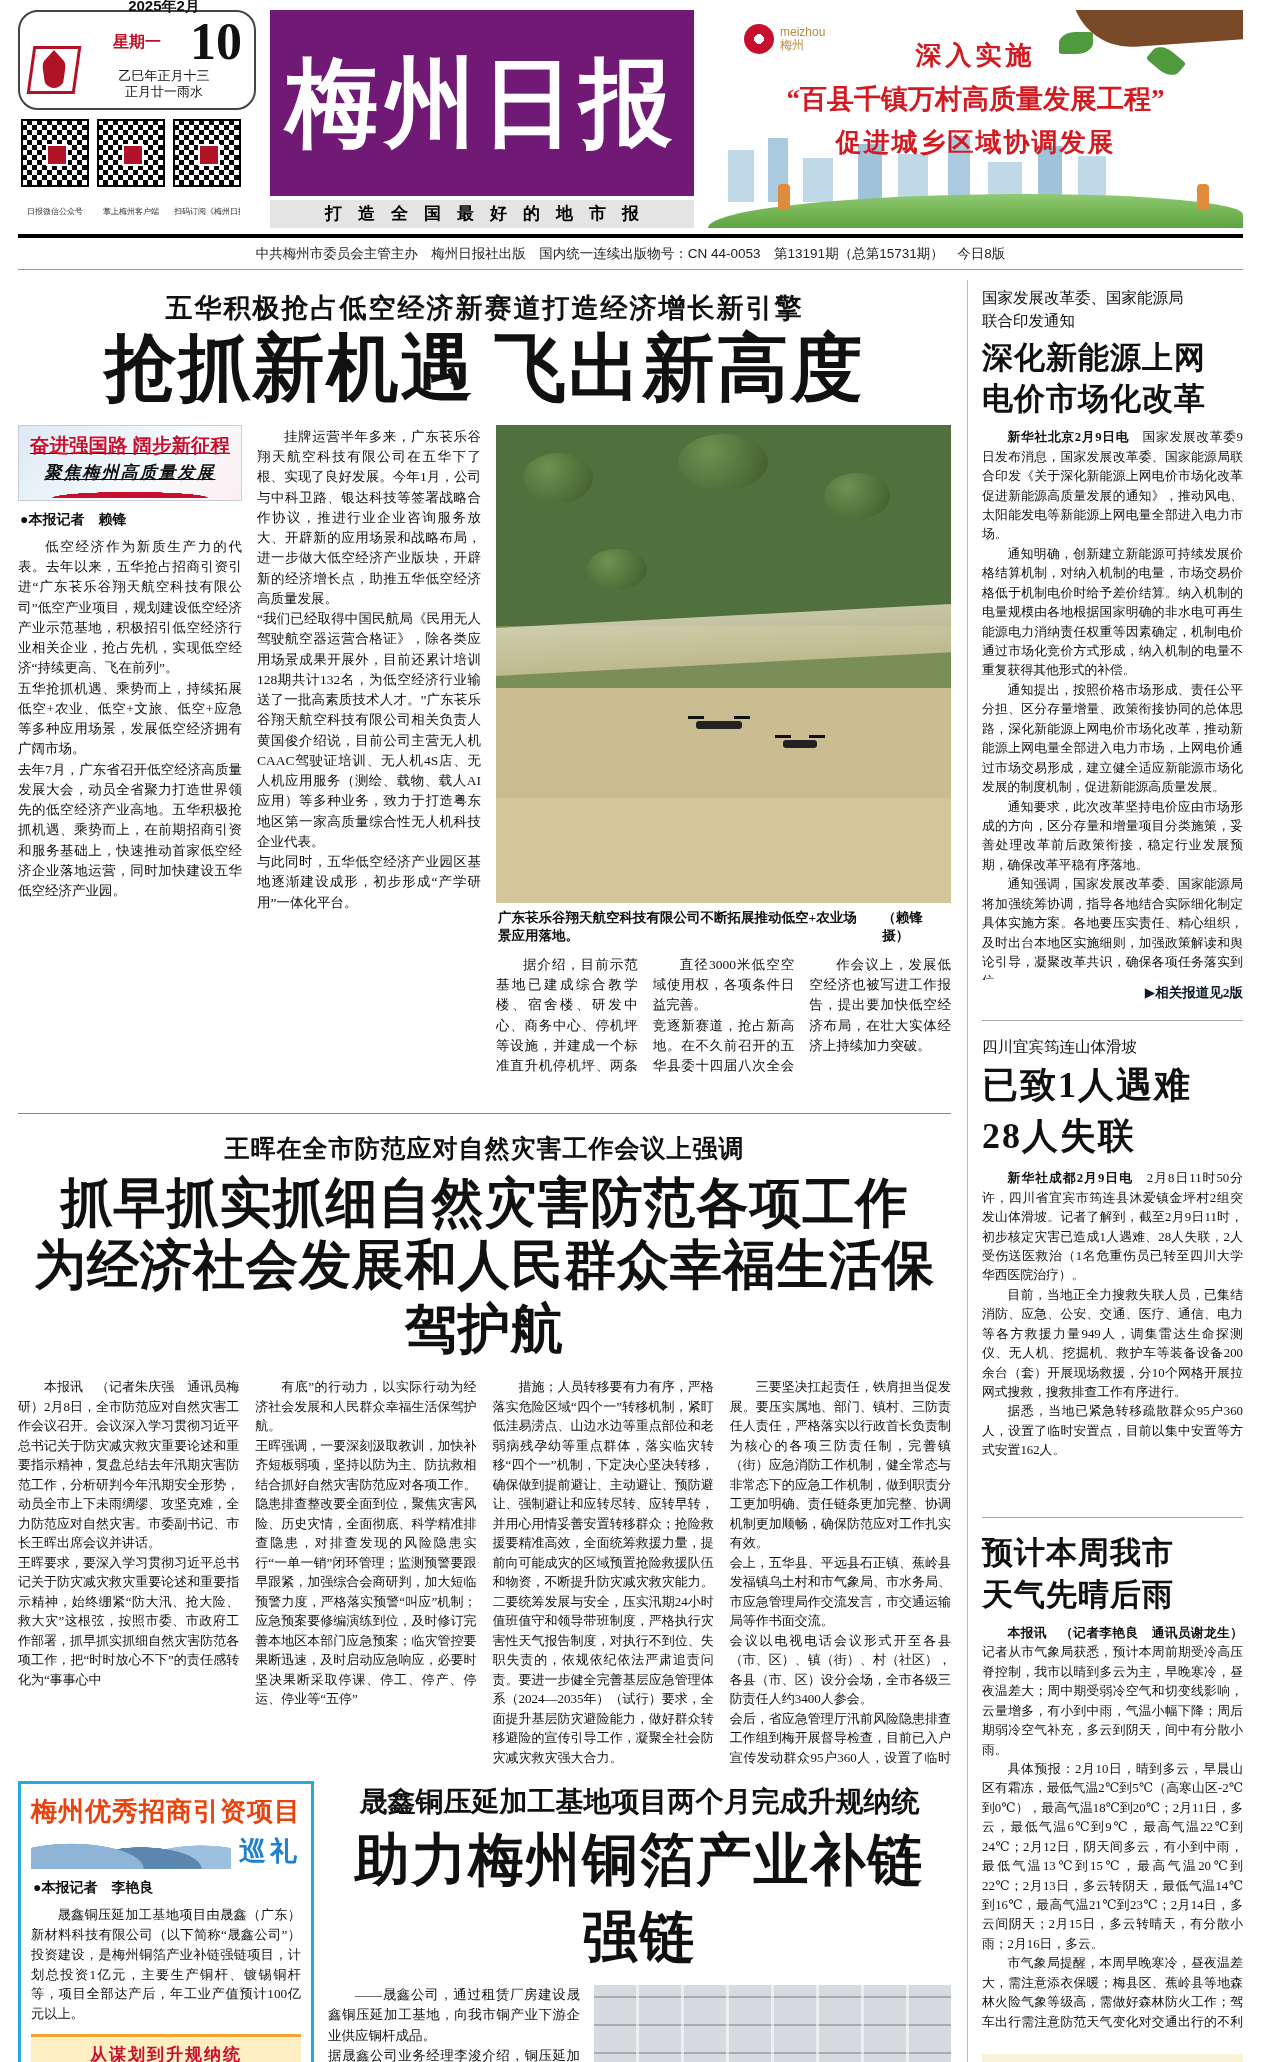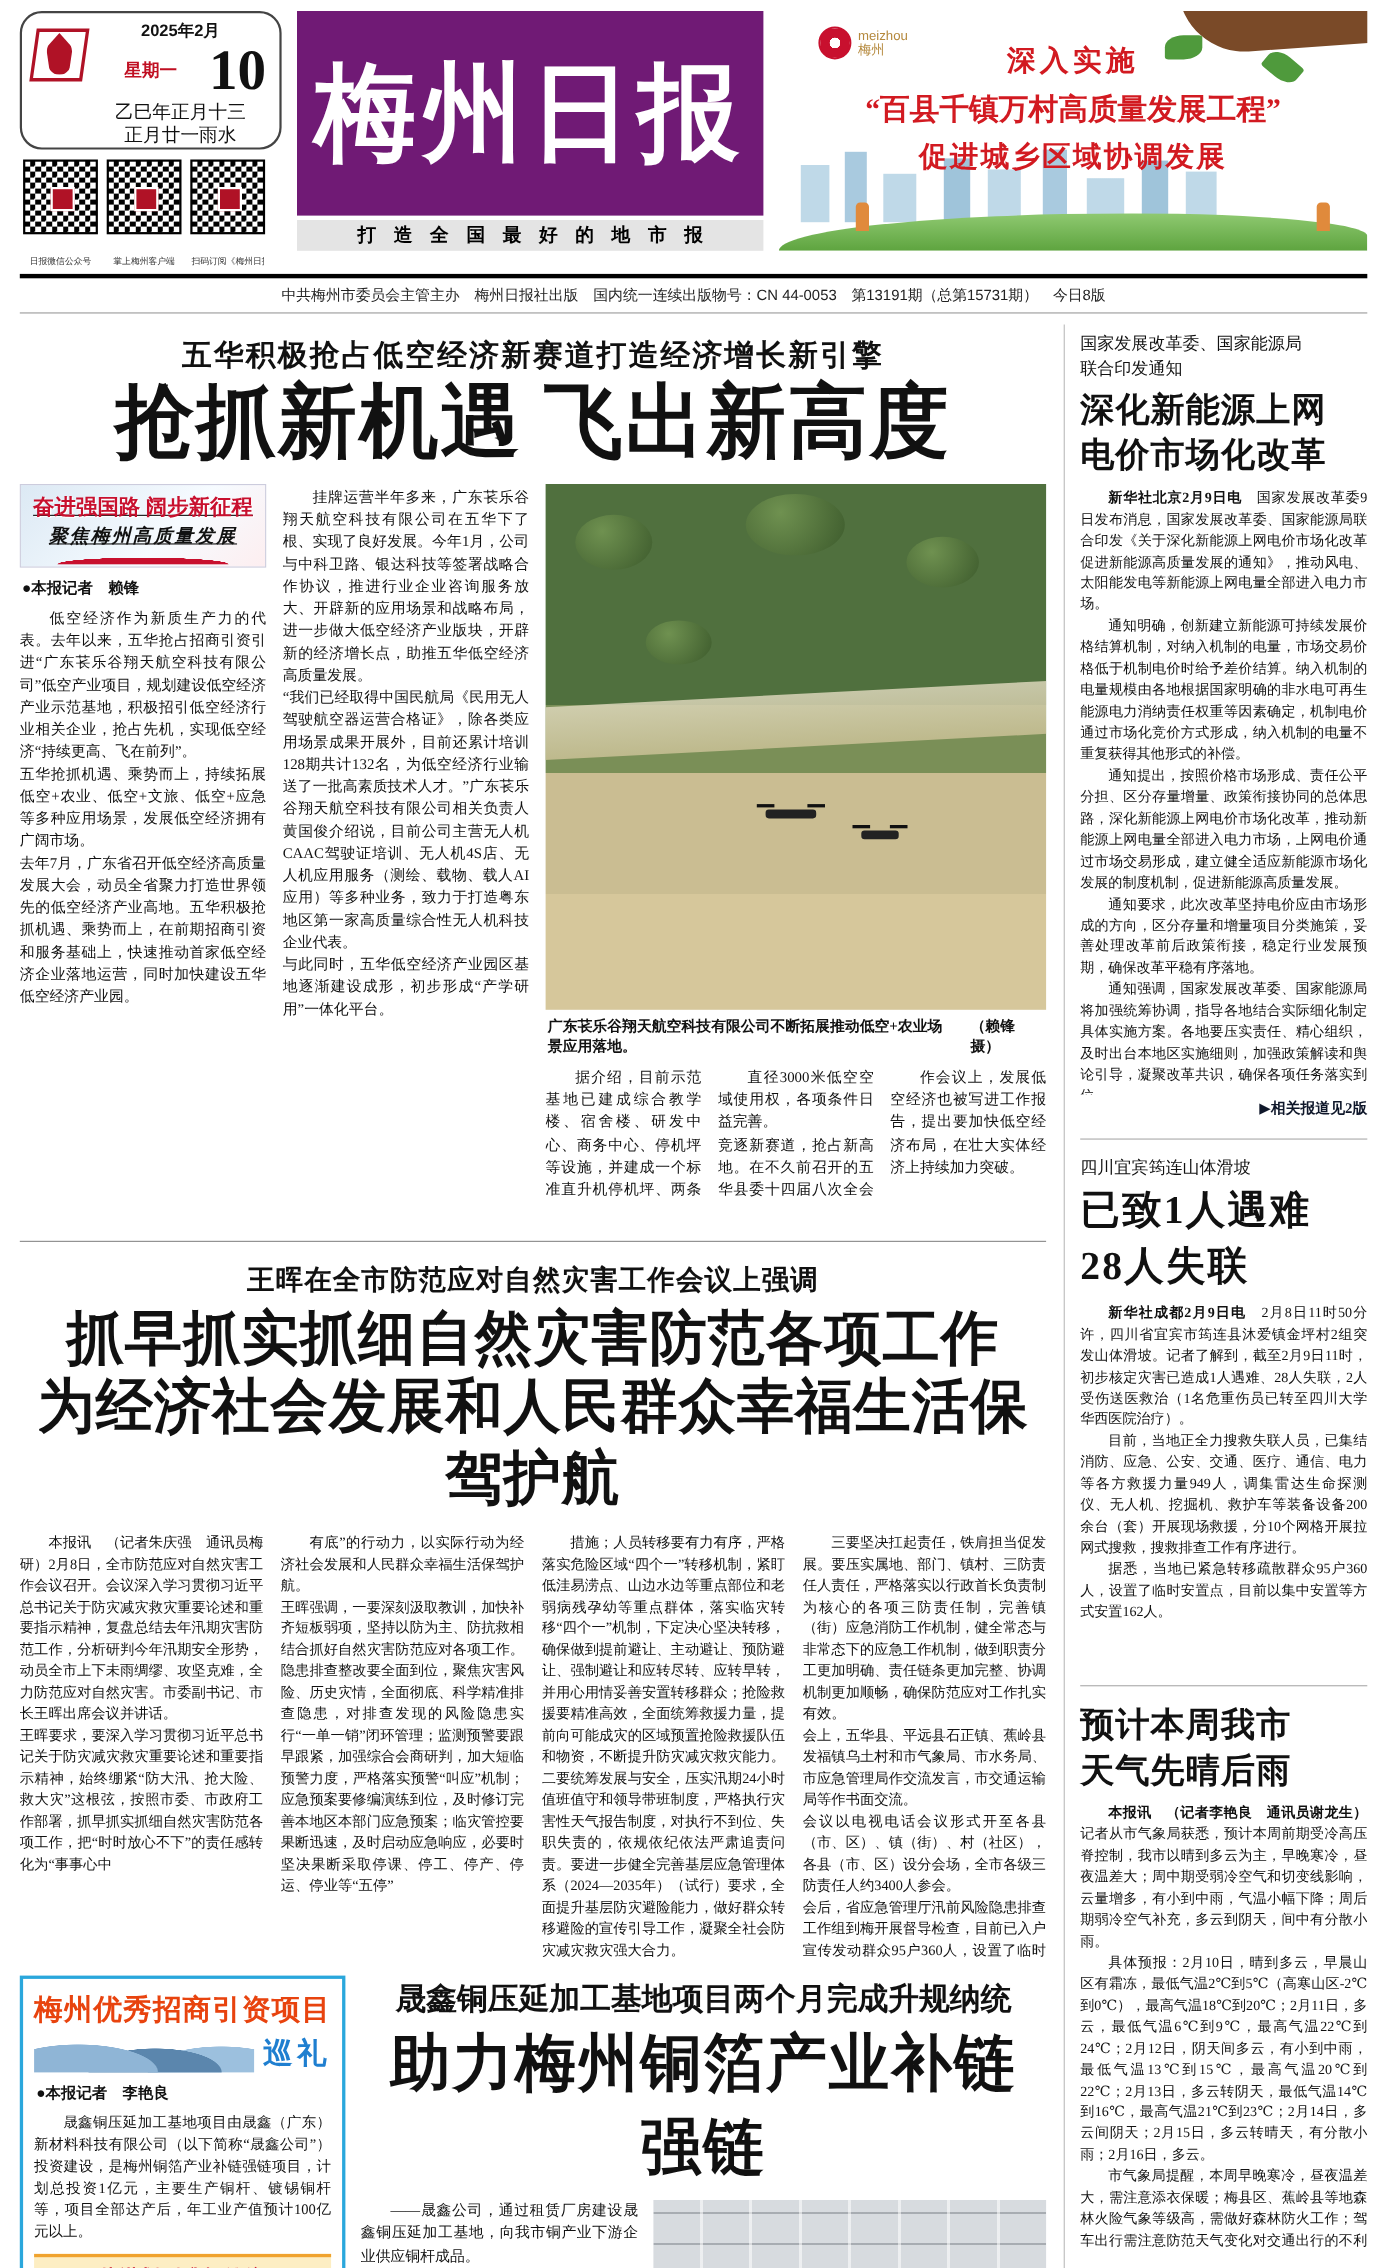--- a/index.html
+++ b/index.html
@@ -9,30 +9,30 @@
     font-family:"Liberation Serif","DejaVu Serif",serif;
     color:#111;
   }
   .page { padding:10px 18px 8px 18px; }
 
   
   .header-top { display:flex; gap:14px; align-items:flex-start; }
   .dateblock { width:238px; flex:0 0 238px; }
   .datebox {
     border:2px solid #444; border-radius:20px; padding:8px 12px 8px 8px;
-    display:flex; align-items:flex-start; gap:6px; height:126px;
+    display:flex; align-items:flex-end; gap:6px; height:100px;
   }
   .flame-logo { width:52px; height:60px; position:relative; flex:0 0 52px; }
   .flame-book { position:absolute; inset:6px 2px; border:3px solid #b01226; transform:skewX(-8deg); background:#fff; }
   .flame-fire { position:absolute; left:14px; top:10px; width:24px; height:38px; background:#b01226;
     border-radius:50% 50% 50% 50%/60% 60% 40% 40%; clip-path:polygon(50% 0,100% 35%,85% 100%,15% 100%,0 35%); }
   .datebox-text { flex:1; text-align:center; line-height:1.25; font-family:"Liberation Sans",sans-serif; }
   .d-ym { font-size:15px; font-weight:bold; }
   .d-week { font-size:16px; font-weight:bold; color:#c00f22; }
-  .d-lunar { font-size:17px; }
+  .d-lunar { font-size:13px; }
   .d-day { font-size:52px; font-weight:bold; font-family:"Liberation Serif",serif; line-height:1; margin-left:2px; }
   .datebox-row { display:flex; align-items:center; }
   .qr-row { display:flex; gap:10px; margin-top:10px; padding-left:4px; }
   .qr { width:66px; }
   .qr-img {
     width:66px; height:66px; position:relative;
     background:conic-gradient(#000 90deg,#fff 0 180deg,#000 0 270deg,#fff 0) 0 0/10px 10px;
     outline:2px solid #000; outline-offset:-1px;
   }
   .qr-img::after { content:""; position:absolute; left:24px; top:24px; width:18px; height:18px; background:#b01226; border:2px solid #fff; }

